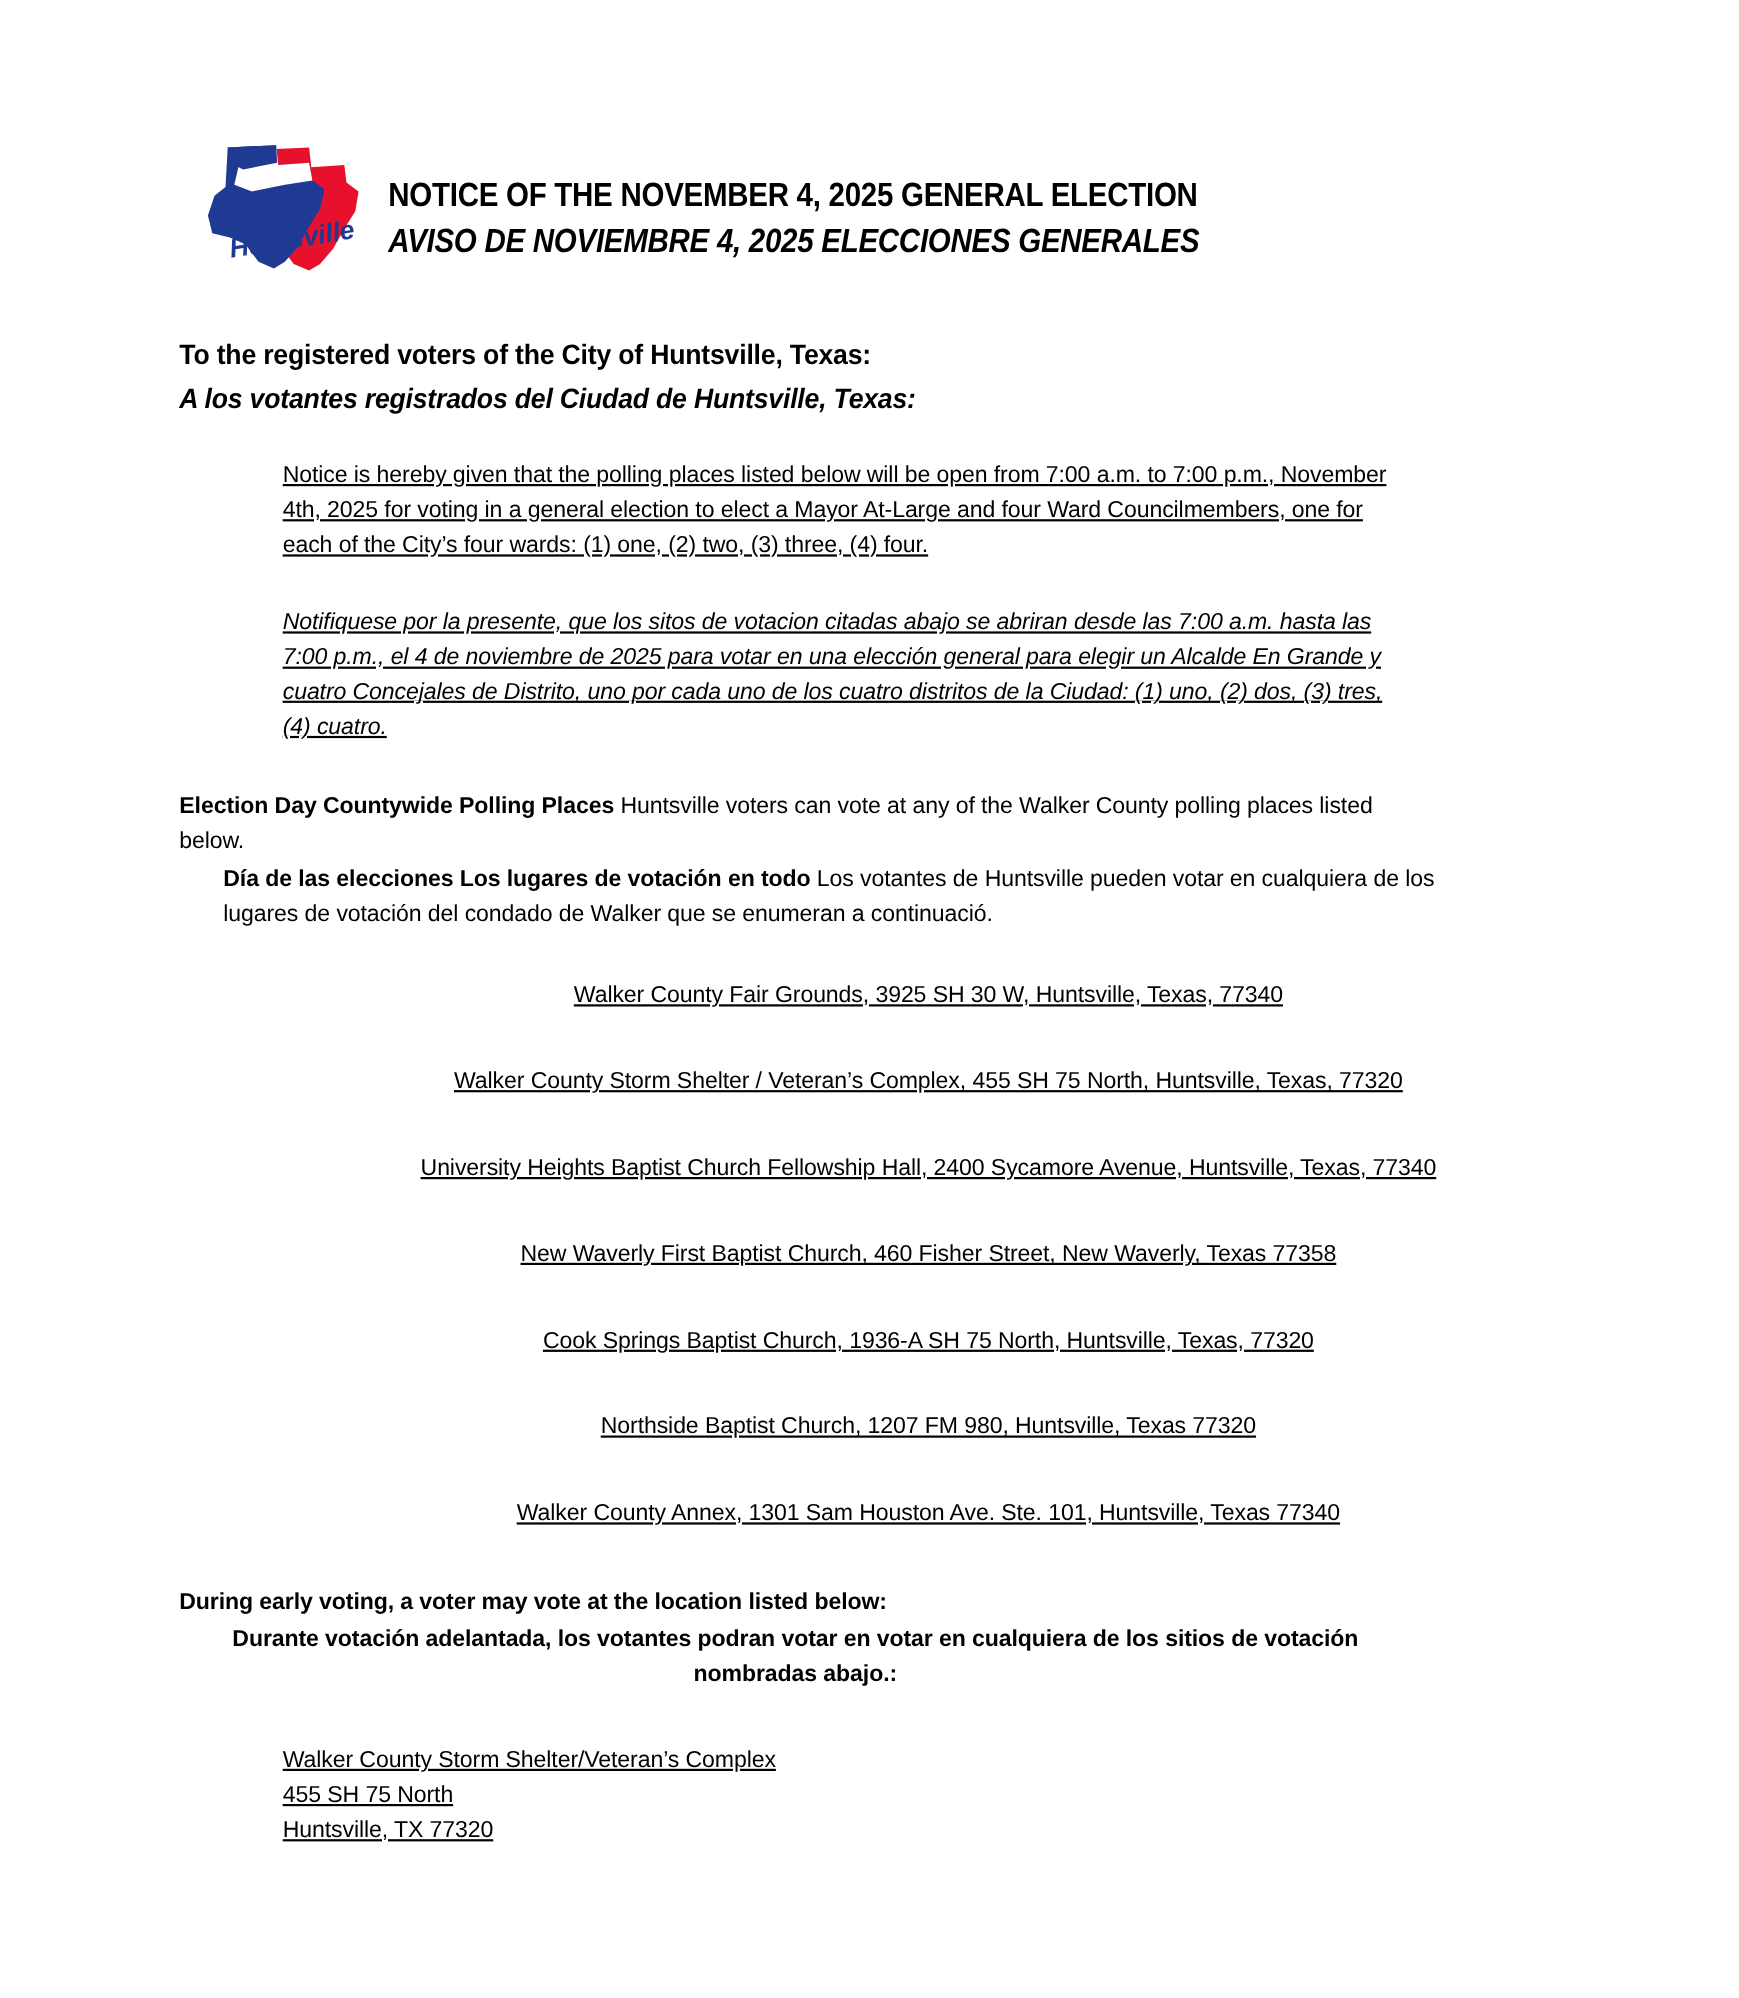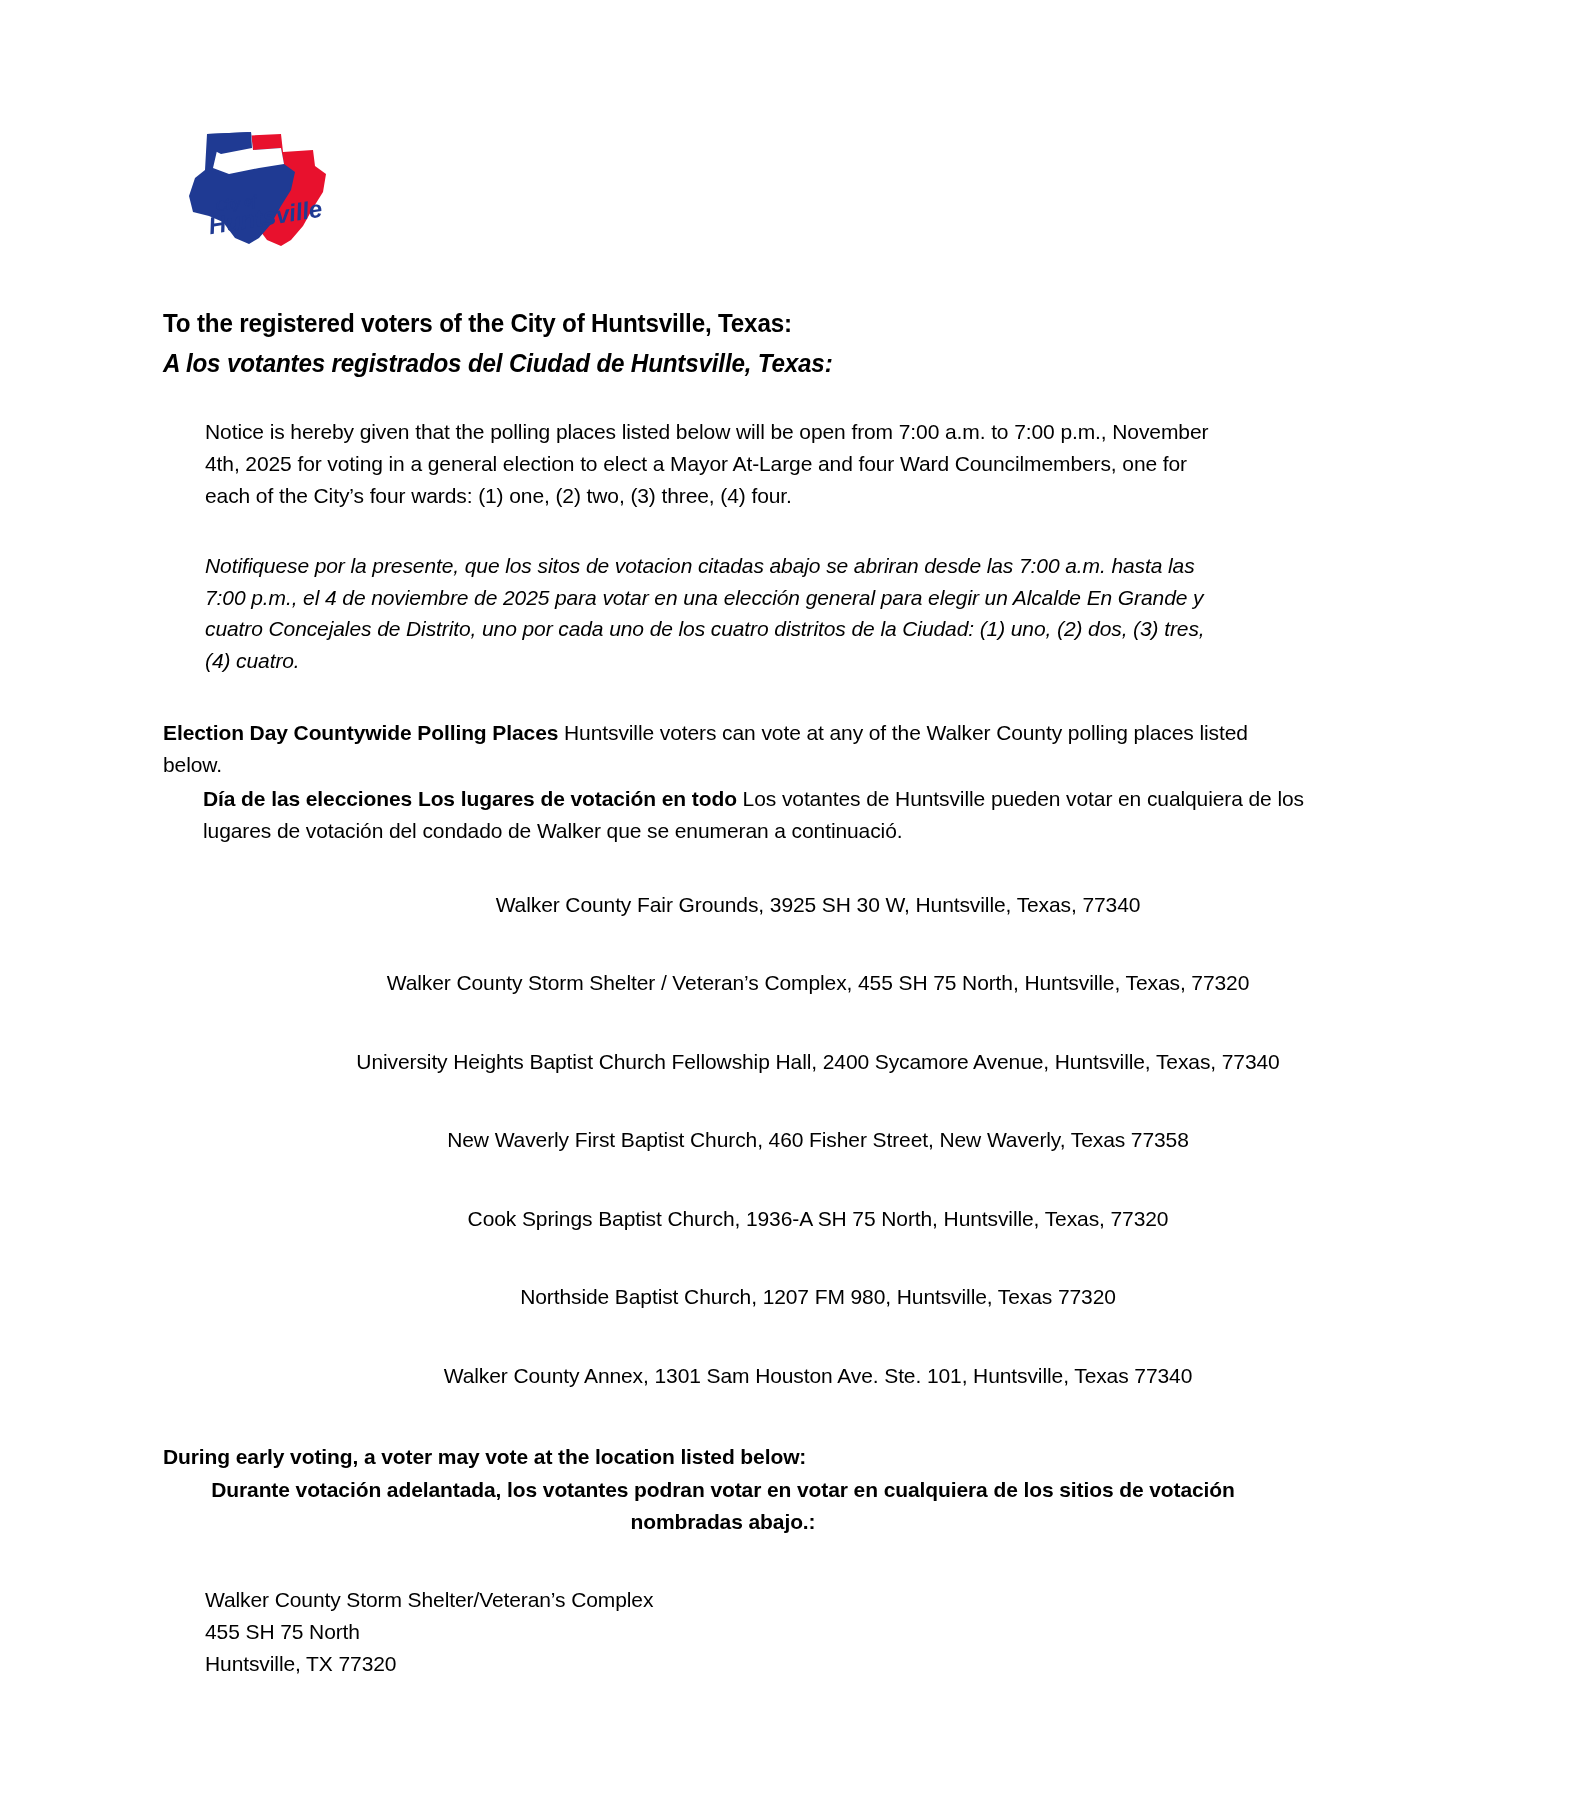--- a/index.html
+++ b/index.html
@@ -86,22 +86,23 @@
     font-style: italic;
     font-size: 25.5px;
     line-height: 1.45;
     letter-spacing: -0.2px;
     transform: scaleX(0.95);
     transform-origin: left center;
     margin-top: 3px;
   }
 
   .indent-block {
-    margin-left: 42px;
+    margin-left: 94px;
     margin-right: 0;
+    text-decoration: underline;
   }
 
   .para {
     font-size: 21px;
     line-height: 1.52;
     letter-spacing: -0.1px;
     margin-top: 34px;
     max-width: 1020px;
   }
   .para.italic {
@@ -176,20 +177,24 @@
 
         <path d="M30 58 L140 34 L146 48 L36 76 Z" fill="#ffffff" opacity="0.0"></path>
 
         <g transform="rotate(-9 60 86)">
           <text x="54" y="82" font-family="'Liberation Serif', serif" font-style="italic" font-size="15" fill="#1f3a93" font-weight="bold">City of</text>
           <text x="44" y="104" font-family="'Liberation Sans', sans-serif" font-style="italic" font-size="24" fill="#1f3a93" font-weight="bold">Huntsville</text>
         </g>
       </svg>
     </div>
 
+    <div class="header-titles">
+      <div class="title-en">NOTICE OF THE NOVEMBER 4, 2025 GENERAL ELECTION</div>
+      <div class="title-es">AVISO DE NOVIEMBRE 4, 2025 ELECCIONES GENERALES</div>
+    </div>
   </div>
 
   <div class="body">
 
     <div class="salutation">
       <div class="line-en">To the registered voters of the City of Huntsville, Texas:</div>
       <div class="line-es">A los votantes registrados del Ciudad de Huntsville, Texas:</div>
     </div>
 
     <div class="indent-block">

